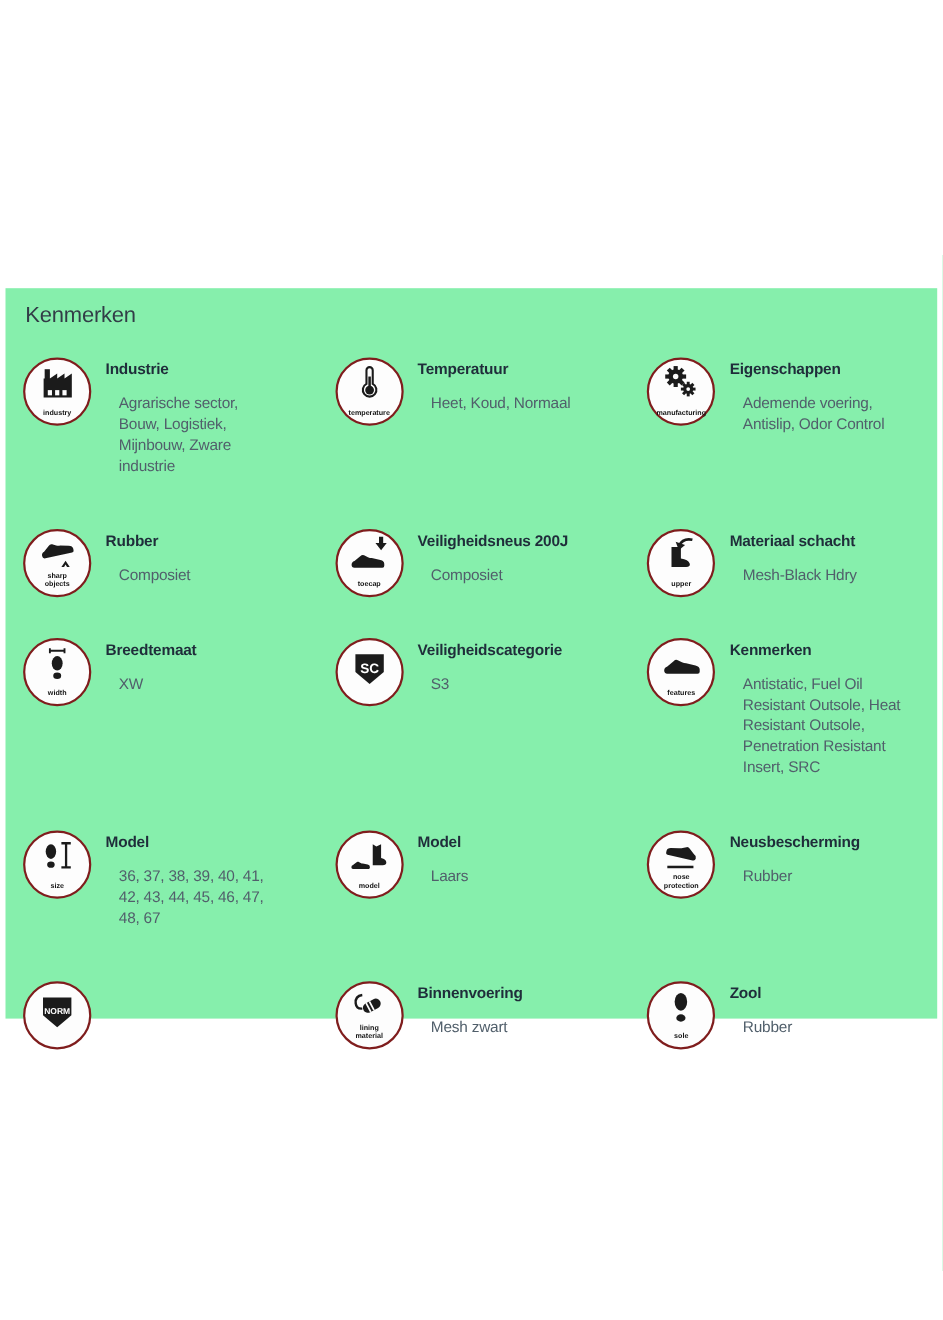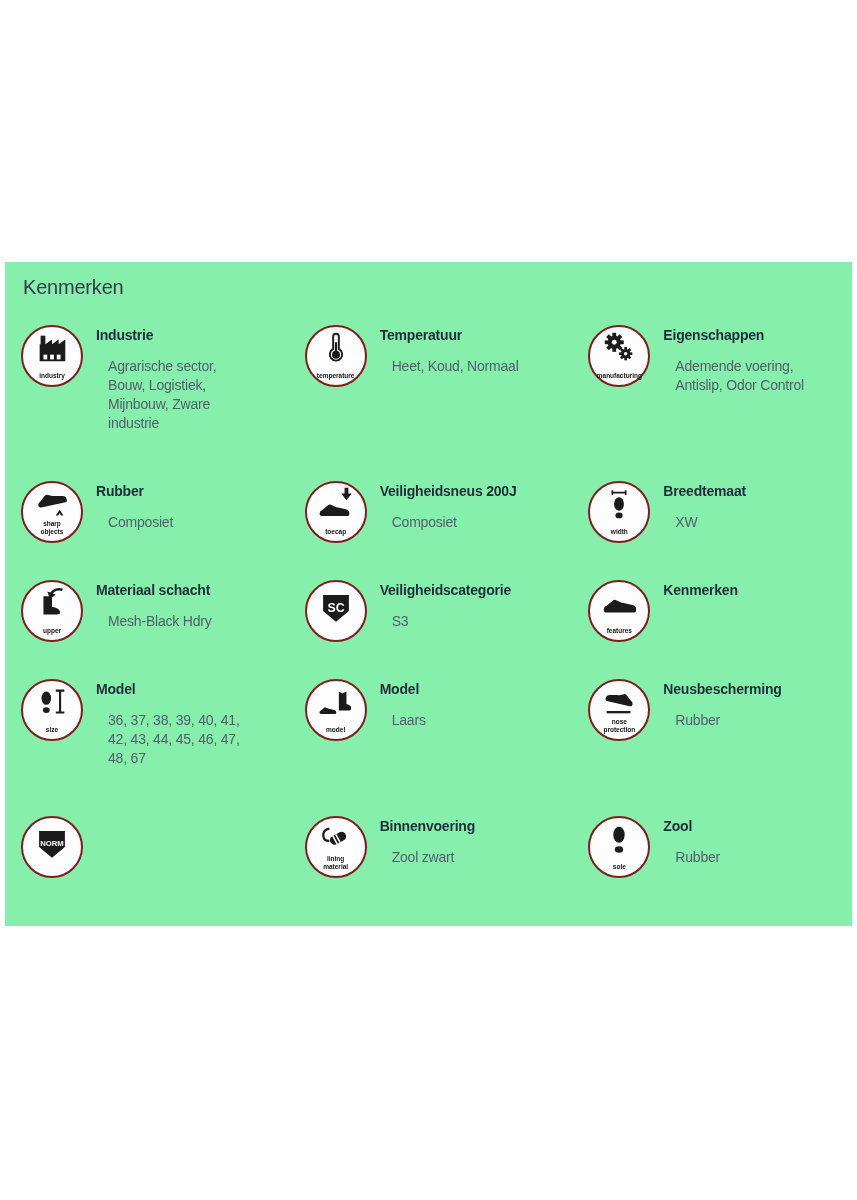--- a/index.html
+++ b/index.html
@@ -142,48 +142,48 @@
           <span class="icon-label">toecap</span>
         </div>
     <div class="feature-text">
       <p class="feature-title">Veiligheidsneus 200J</p>
       <p class="feature-value">Composiet</p>
     </div>
   </div>
       <div class="feature-cell">
     <div class="icon-circle">
           <svg viewBox="0 0 40 40">
-            <g stroke="#1b1b1b" stroke-width="1.8" fill="none">
-              <path d="M13 5.5 v5 M27 5.5 v5 M13 8 H27"></path>
-            </g>
-            <ellipse cx="20" cy="20" rx="5.2" ry="7" fill="#1b1b1b"></ellipse>
-            <ellipse cx="20" cy="32" rx="3.8" ry="3.1" fill="#1b1b1b"></ellipse>
-          </svg>
-          <span class="icon-label">width</span>
-        </div>
-    <div class="feature-text">
-      <p class="feature-title">Breedtemaat</p>
-      <p class="feature-value">XW</p>
-    </div>
-  </div>
-      <div class="feature-cell">
-    <div class="icon-circle">
-          <svg viewBox="0 0 40 40">
             <path d="M11 13 h9 v11 q7 1 8.5 5 q0.8 3 -3.5 3 H11 z" fill="#1b1b1b"></path>
             <path d="M31 6 q-9 -2 -13 6" fill="none" stroke="#1b1b1b" stroke-width="2.6"></path>
             <path d="M15 8 l3 8 6 -5 z" fill="#1b1b1b"></path>
           </svg>
           <span class="icon-label">upper</span>
         </div>
     <div class="feature-text">
       <p class="feature-title">Materiaal schacht</p>
       <p class="feature-value">Mesh-Black Hdry</p>
     </div>
   </div>
       <div class="feature-cell">
+    <div class="icon-circle">
+          <svg viewBox="0 0 40 40">
+            <g stroke="#1b1b1b" stroke-width="1.8" fill="none">
+              <path d="M13 5.5 v5 M27 5.5 v5 M13 8 H27"></path>
+            </g>
+            <ellipse cx="20" cy="20" rx="5.2" ry="7" fill="#1b1b1b"></ellipse>
+            <ellipse cx="20" cy="32" rx="3.8" ry="3.1" fill="#1b1b1b"></ellipse>
+          </svg>
+          <span class="icon-label">width</span>
+        </div>
+    <div class="feature-text">
+      <p class="feature-title">Breedtemaat</p>
+      <p class="feature-value">XW</p>
+    </div>
+  </div>
+      <div class="feature-cell">
     <div class="icon-circle no-label">
           <svg viewBox="0 0 40 40">
             <path d="M8 5 H32 V20 L20 30 L8 20 Z" fill="#1b1b1b"></path>
             <text class="glyph-text" x="20" y="17" text-anchor="middle" dominant-baseline="central" font-size="11.5" fill="#ffffff">SC</text>
           </svg>
         </div>
     <div class="feature-text">
       <p class="feature-title">Veiligheidscategorie</p>
       <p class="feature-value">S3</p>
     </div>
@@ -192,20 +192,21 @@
     <div class="icon-circle">
           <svg viewBox="0 0 40 40">
             <g transform="translate(1,2)">
               <path d="M3 25 q0 -3 3 -4 l6 -5 q2 -2 4 -1 l4 2 q2 1 4 1 l9 2 q4 1 4 4 v2 q0 2 -2 2 H6 q-3 0 -3 -3z" fill="#1b1b1b"></path>
             </g>
           </svg>
           <span class="icon-label">features</span>
         </div>
     <div class="feature-text">
       <p class="feature-title">Kenmerken</p>
+      <p class="feature-value">Antistatic, Fuel Oil Resistant Outsole, Heat Resistant Outsole, Penetration Resistant Insert, SRC</p>
     </div>
   </div>
       <div class="feature-cell">
     <div class="icon-circle">
           <svg viewBox="0 0 40 40">
             <ellipse cx="14" cy="16" rx="5" ry="7" fill="#1b1b1b"></ellipse>
             <ellipse cx="14" cy="28.5" rx="3.6" ry="3" fill="#1b1b1b"></ellipse>
             <g stroke="#1b1b1b" stroke-width="2.2" fill="none">
               <path d="M24 8 H33 M24 31 H33 M28.5 8 V31"></path>
             </g>
@@ -266,21 +267,21 @@
               <rect x="17.5" y="14.5" width="1.7" height="9.5" fill="#fdfdfd"></rect>
               <rect x="21" y="14.5" width="1.7" height="9.5" fill="#fdfdfd"></rect>
             </g>
             <path d="M13 9 q-7 1 -6.3 8 q0.6 5.5 6.3 5" fill="none" stroke="#1b1b1b" stroke-width="2.3"></path>
           </svg>
           <span class="icon-label">lining
 material</span>
         </div>
     <div class="feature-text">
       <p class="feature-title">Binnenvoering</p>
-      <p class="feature-value">Zool zwart</p>
+      <p class="feature-value">Mesh zwart</p>
     </div>
   </div>
       <div class="feature-cell">
     <div class="icon-circle">
           <svg viewBox="0 0 40 40">
             <ellipse cx="20" cy="15.5" rx="6" ry="8.5" fill="#1b1b1b"></ellipse>
             <ellipse cx="20" cy="31" rx="4.4" ry="3.5" fill="#1b1b1b"></ellipse>
           </svg>
           <span class="icon-label">sole</span>
         </div>

